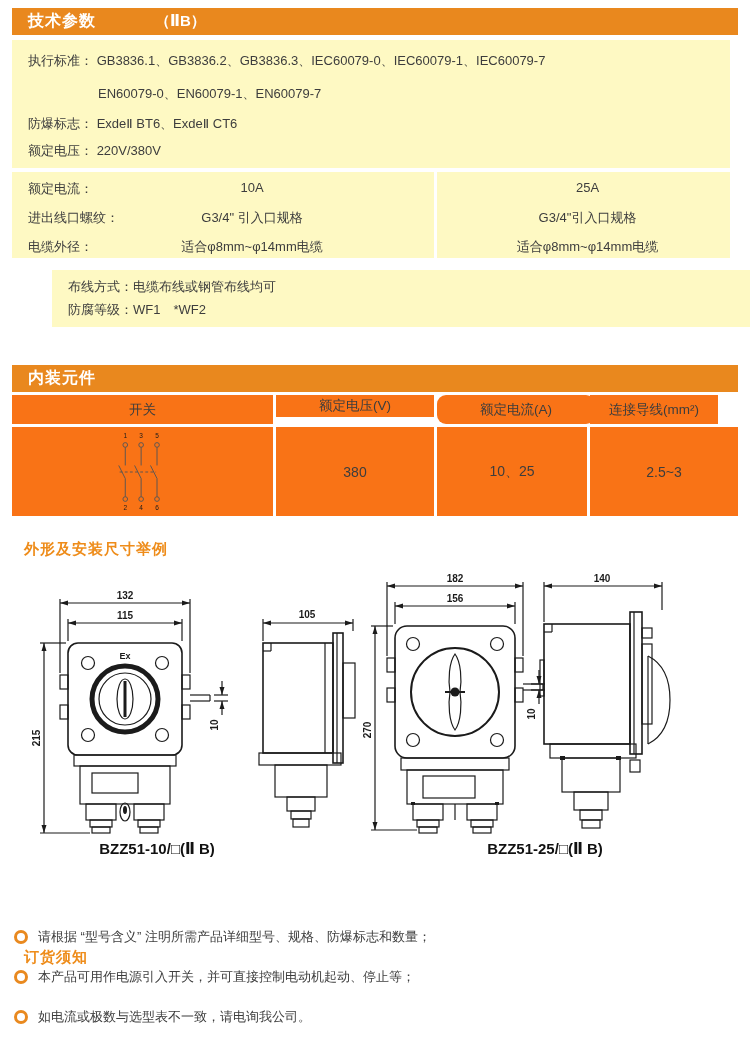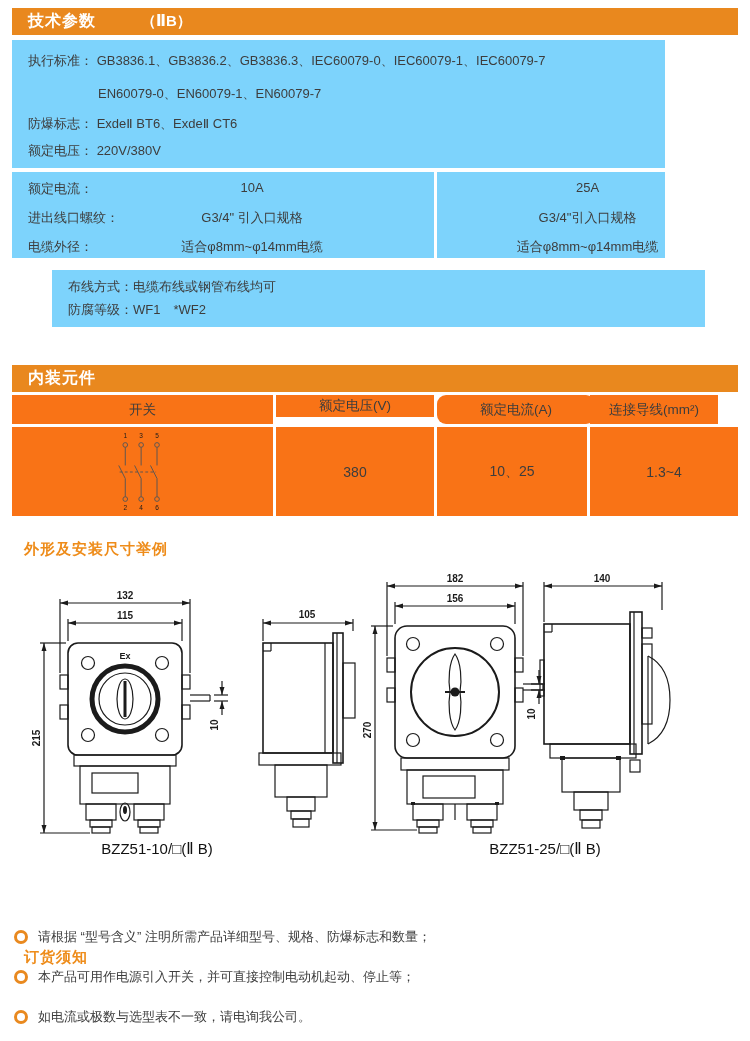--- a/index.html
+++ b/index.html
@@ -1,32 +1,32 @@
 <!DOCTYPE html>
 <html><head>
 <meta charset="utf-8">
 <style>
   html,body{margin:0;padding:0;background:#ffffff;}
   body{font-family:"Liberation Sans","DejaVu Sans",sans-serif;color:#3d3d3d;}
   .page{position:relative;width:750px;height:1041px;background:#ffffff;overflow:hidden;}
   .abs{position:absolute;}
   .orange-bar{position:absolute;left:12px;width:726px;background:#e9881e;color:#ffffff;
-    font-weight:bold;font-size:16px;display:flex;align-items:center;}
+    font-weight:bold;font-size:16px;display:flex;align-items:center;gap:14px;}
   .orange-bar .t{margin-left:16px;letter-spacing:1px;}
   .orange-bar .s{margin-left:45px;font-size:15px;}
-  .gblock{position:absolute;left:12px;width:653px;background:#7dd3fc;font-size:13px;}
+  .gblock{position:absolute;left:12px;width:718px;background:#fef9c3;font-size:13px;}
   .line{position:absolute;left:16px;white-space:nowrap;}
   .lbl{display:inline-block;}
   .val-c{position:absolute;text-align:center;white-space:nowrap;}
   .divider-v{position:absolute;background:#ffffff;width:3px;}
   .cell{position:absolute;background:#f97316;display:flex;align-items:center;justify-content:center;
     font-size:13.5px;}
   .cell.body{font-size:14px;}
   .sec-title{position:absolute;color:#ee8c1a;font-weight:bold;font-size:15px;letter-spacing:1px;}
-  .model-label{position:absolute;font-weight:normal;color:#111;font-size:15px;text-align:center;}
+  .model-label{position:absolute;font-weight:bold;color:#111;font-size:15px;text-align:center;}
   .bullet-row{position:absolute;left:14px;display:flex;align-items:center;font-size:13px;color:#3d3d3d;}
   .ring{width:8px;height:8px;border:3px solid #e9891f;border-radius:50%;background:#fff;
     display:inline-block;margin-right:10px;flex:0 0 auto;box-shadow:inset 0 1px 0 rgba(255,255,255,.6);}
   svg{position:absolute;overflow:visible;}
   svg text{font-family:"Liberation Sans","DejaVu Sans",sans-serif;font-weight:bold;fill:#1b1b1b;}
   .dimtxt{font-size:10px;}
   .extxt{font-size:9px;}
   .termtxt{font-size:7px;font-weight:normal;}
 </style>
 </head>
@@ -109,21 +109,21 @@
       <text class="termtxt" x="16" y="9" text-anchor="middle">1</text>
       <text class="termtxt" x="33" y="9" text-anchor="middle">3</text>
       <text class="termtxt" x="50" y="9" text-anchor="middle">5</text>
       <text class="termtxt" x="16" y="86" text-anchor="middle">2</text>
       <text class="termtxt" x="33" y="86" text-anchor="middle">4</text>
       <text class="termtxt" x="50" y="86" text-anchor="middle">6</text>
     </svg>
   </div>
   <div class="cell body" style="left:276px;top:427px;width:158px;height:89px;">380</div>
   <div class="cell body" style="left:437px;top:427px;width:150px;height:89px;">10、25</div>
-  <div class="cell body" style="left:590px;top:427px;width:148px;height:89px;">1.3~4</div>
+  <div class="cell body" style="left:590px;top:427px;width:148px;height:89px;">2.5~3</div>
 
   <div class="sec-title" style="left:24px;top:540px;">外形及安装尺寸举例</div>
 
   <svg class="abs" style="left:30px;top:585px;" width="210" height="250" viewBox="0 0 210 250">
     <g stroke="#1b1b1b" fill="none" stroke-width="1.2">
 
       <line x1="30" y1="88" x2="30" y2="14"></line>
         <line x1="160" y1="88" x2="160" y2="14"></line>
       <line x1="30" y1="18" x2="160" y2="18"></line>
       <polygon points="30,18 38,15.5 38,20.5" fill="#1b1b1b" stroke="none"></polygon>

